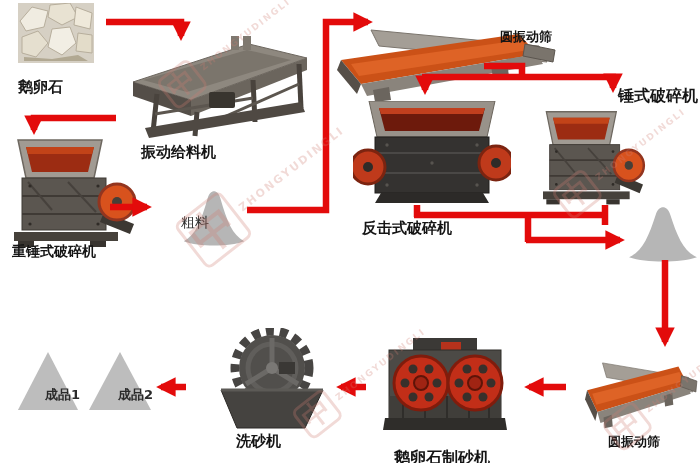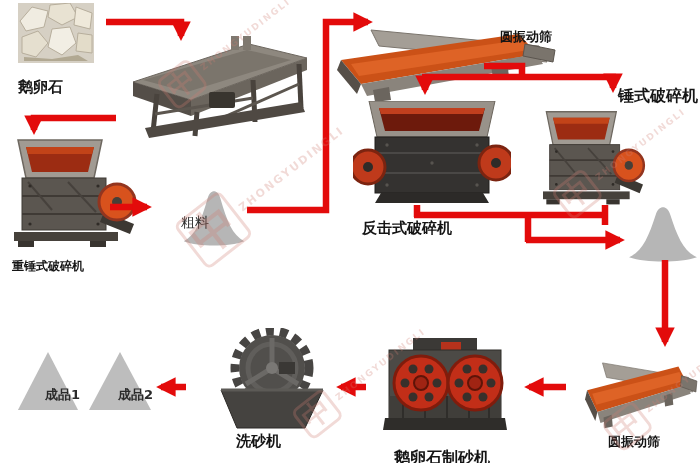--- a/index.html
+++ b/index.html
@@ -93,25 +93,26 @@
     <rect x="120" y="0" width="8" height="14" fill="#7f7970"></rect>
     <line x1="34" y1="58" x2="30" y2="96" stroke="#49433d" stroke-width="5"></line>
     <line x1="74" y1="76" x2="72" y2="100" stroke="#49433d" stroke-width="5"></line>
     <line x1="130" y1="44" x2="132" y2="86" stroke="#49433d" stroke-width="5"></line>
     <line x1="176" y1="28" x2="178" y2="72" stroke="#49433d" stroke-width="5"></line>
     <line x1="32" y1="78" x2="130" y2="62" stroke="#5c564f" stroke-width="3"></line>
     <line x1="76" y1="92" x2="176" y2="48" stroke="#5c564f" stroke-width="3"></line>
     <polygon points="22,92 178,66 182,76 26,102" fill="#4f4943"></polygon>
     <rect x="86" y="56" width="26" height="16" rx="2" fill="#39352f"></rect>
   </svg>
+  <div class="lbl" style="left:141px;top:144px;width:90px;font-size:15px">振动给料机</div>
 
   <svg class="abs machine" style="left:8px;top:138px" width="132" height="112" viewBox="0 0 132 112" preserveAspectRatio="none">
     <use href="#sym-crusher"></use>
   </svg>
-  <div class="lbl" style="left:12px;top:260px;width:96px;font-size:12px">重锤式破碎机</div>
+  <div class="lbl" style="left:12px;top:243px;width:96px;font-size:14px">重锤式破碎机</div>
 
   <div class="pile" style="left:181px;top:186px;width:66px;height:60px">
     <svg width="66" height="60" viewBox="0 0 72 62" preserveAspectRatio="none">
         <use href="#sym-pile"></use>
       </svg>
     <span class="pile-label">粗料</span>
   </div>
 
   <svg class="abs machine" style="left:333px;top:18px" width="230" height="88" viewBox="0 0 230 88" preserveAspectRatio="none">
     <use href="#sym-screen"></use>

